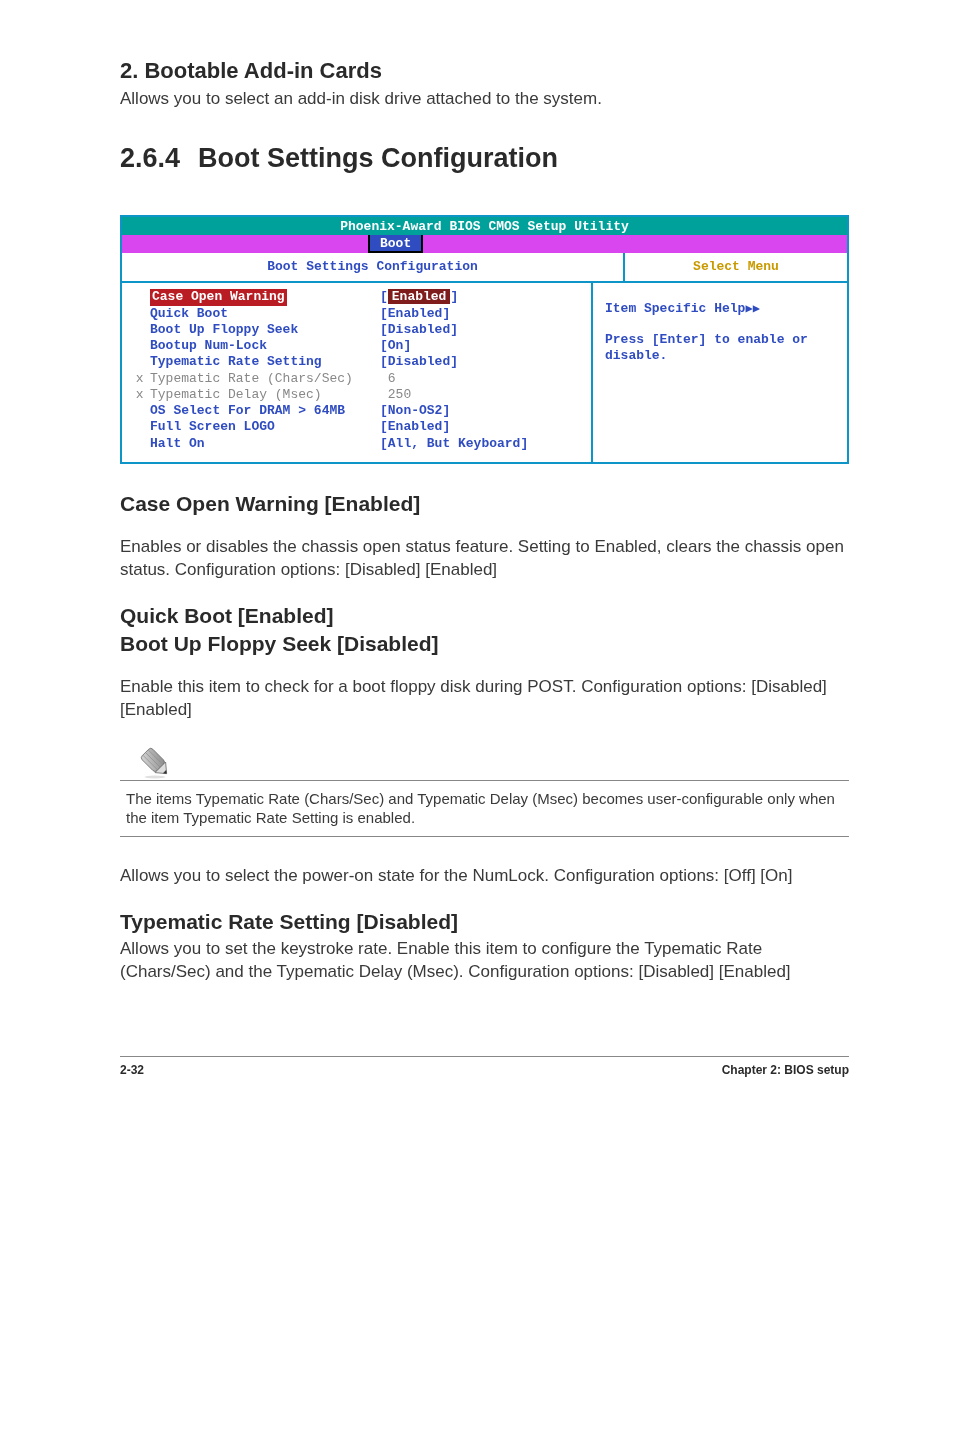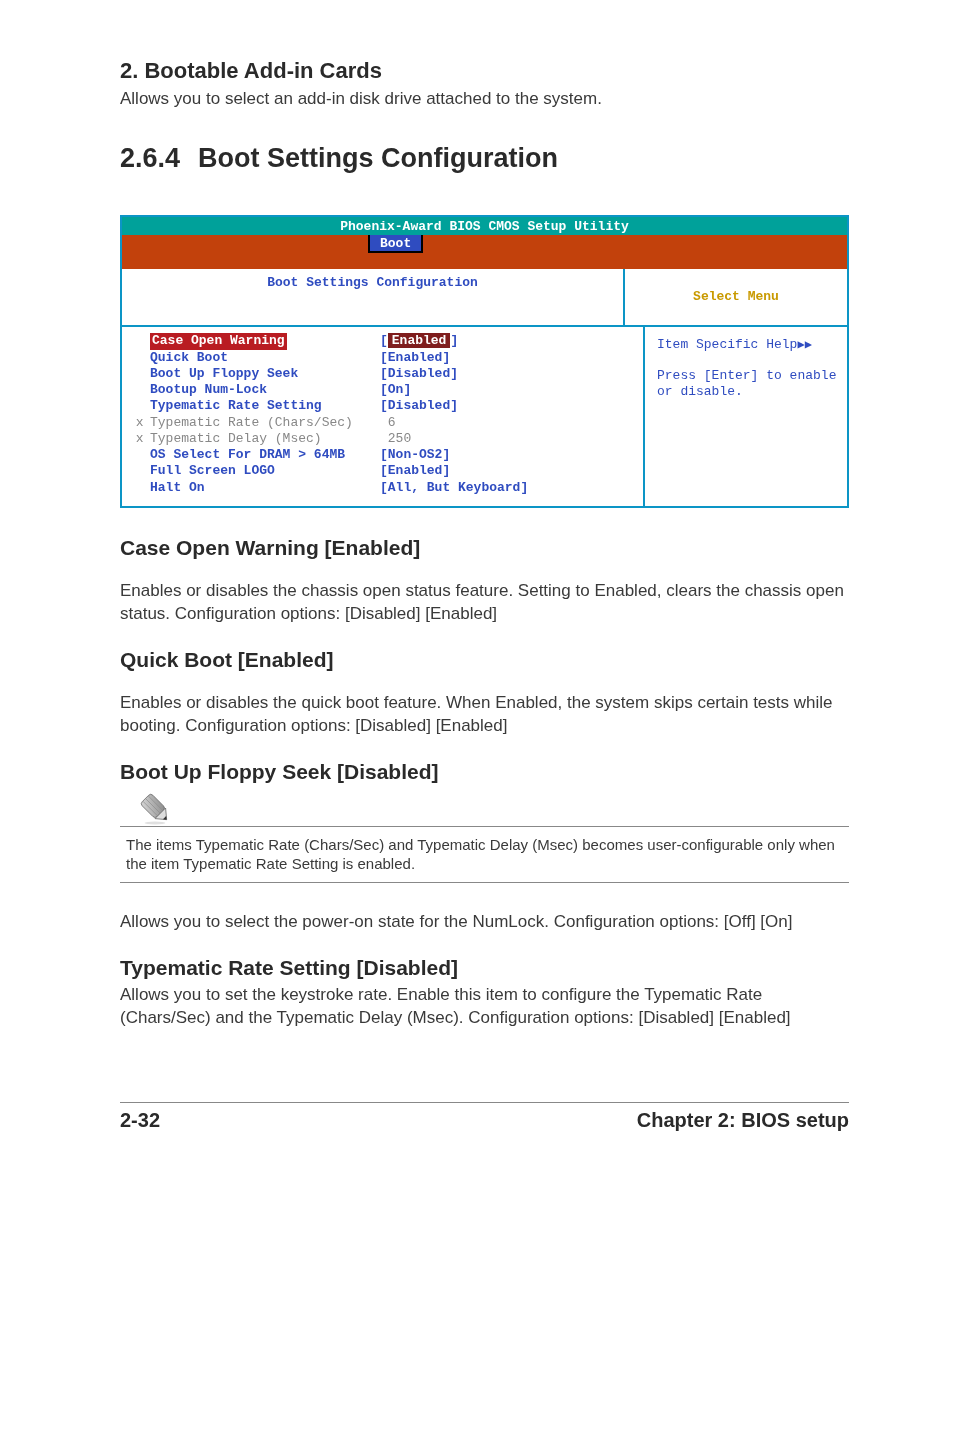--- a/index.html
+++ b/index.html
@@ -52,22 +52,22 @@
     margin-top: 41px;
   }
   .bios-titlebar {
     background: #00a19a;
     color: #fff;
     text-align: center;
     font-weight: bold;
     padding: 2px 0 0 0;
   }
   .bios-tabrow {
-    background: #c2410c;
-    height: 34px;
+    background: #d946ef;
+    height: 18px;
     position: relative;
     font-family: Liberation Mono, monospace;
   }
   .bios-tab {
     position: absolute;
     left: 246px;
     top: 0;
     height: 18px;
     padding: 1px 10px;
     color: #fff;
@@ -84,36 +84,36 @@
     color:#2f4cc0;
     font-weight:bold;
     padding:6px 0;
     border-bottom:2px solid #0c95c6;
   }
   .bios-subtitle-right {
     width:224px;
     text-align:center;
     color:#c99a00;
     font-weight:bold;
-    padding:20px 0;
+    padding:6px 0;
     border-bottom:2px solid #0c95c6;
     border-left:2px solid #0c95c6;
   }
   .bios-cols { display:flex; }
   .bios-settings {
     flex:1;
     padding: 6px 4px 10px 6px;
     color:#2f4cc0;
     font-weight:bold;
   }
   .bios-help {
-    width:204px;
-    padding:10px 8px 10px 12px;
+    width:256px;
+    padding:18px 8px 10px 12px;
     color:#2f4cc0;
-    font-weight:normal;
+    font-weight:bold;
     border-left:2px solid #0c95c6;
   }
   .bios-row { display:flex; white-space:pre; }
   .bios-marker { width:22px; color:#888; font-weight:normal; }
   .bios-label { width:230px; }
   .bios-value { flex:1; }
   .bios-hl-row { background:#b91c22; color:#fff; display:inline-block; padding:0 2px;}
   .bios-hl-val { background:#7f1d1d; color:#fff; padding:0 4px; }
   .bios-gray { color:#888; font-weight:normal; }
   .bios-arrows { font-size:12px; }
@@ -142,21 +142,21 @@
   .note-icon {
     width:36px; height:36px;
   }
 
   .footer {
     border-top:1px solid #888;
     margin: 72px 105px 0 120px;
     padding-top:6px;
     display:flex;
     justify-content:space-between;
-    font-size:20px;
+    font-size:12px;
     font-weight:bold;
     color:#2a2a2a;
   }
 </style>
 </head>
 <body>
 
 <div class="page">
 
   <div class="h-sub">2. Bootable Add-in Cards</div>
@@ -195,23 +195,23 @@
         <div style="height:14px"></div>
         <div>Press [Enter] to enable or disable.</div>
       </div>
     </div>
   </div>
 
   <div class="h-item">Case Open Warning [Enabled]</div>
   <div class="body-text gap-m">Enables or disables the chassis open status feature. Setting to Enabled, clears the chassis open status. Configuration options: [Disabled] [Enabled]</div>
 
   <div class="h-item">Quick Boot [Enabled]</div>
-  <div class="body-text gap-m">Enables or disables the quick boot feature. When Enabled, the system skips certain tests while booting. Configuration options: [Disabled] [Enabled]</div>
 
   <div class="h-item">Boot Up Floppy Seek [Disabled]</div>
+  <div class="body-text gap-m">Enable this item to check for a boot floppy disk during POST. Configuration options: [Disabled] [Enabled]</div>
 
   <div class="note">
     <div class="note-icon-wrap">
       <svg class="note-icon" viewBox="0 0 48 48">
         <defs>
           <linearGradient id="g" x1="0" y1="0" x2="1" y2="1">
             <stop offset="0" stop-color="#d9d9d9"></stop>
               <stop offset="1" stop-color="#8a8a8a"></stop>
           </linearGradient>
         </defs>

